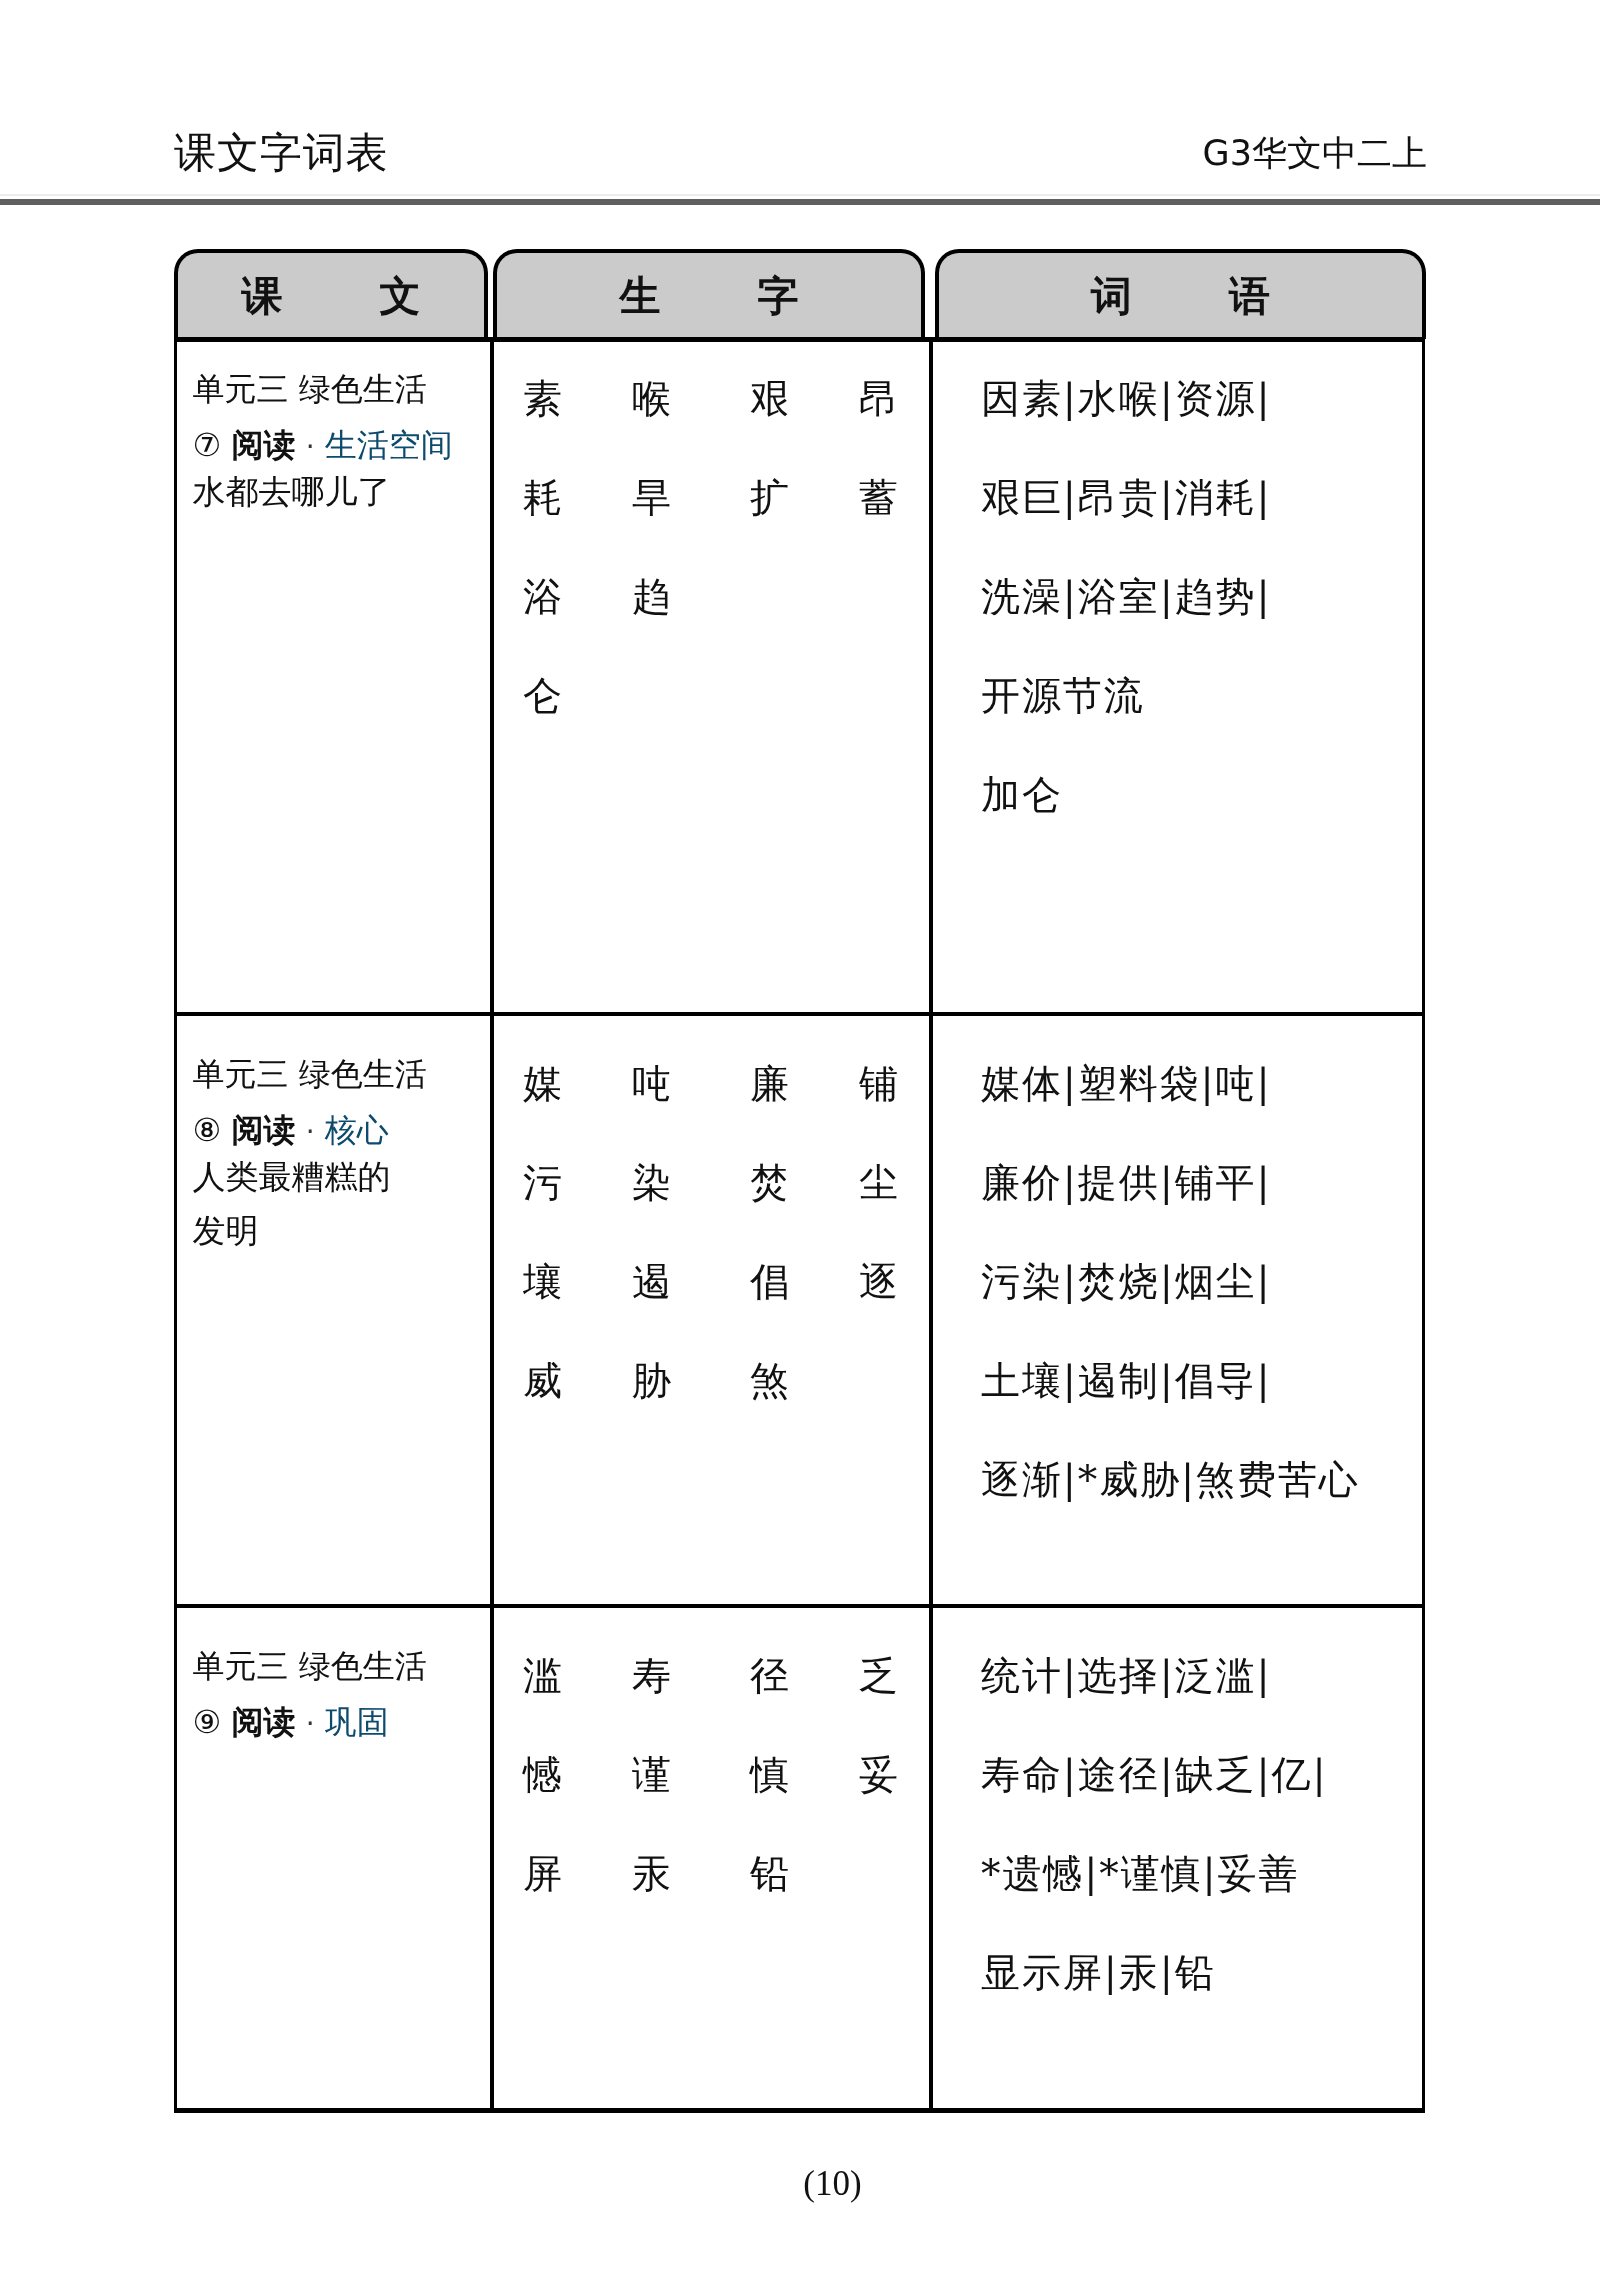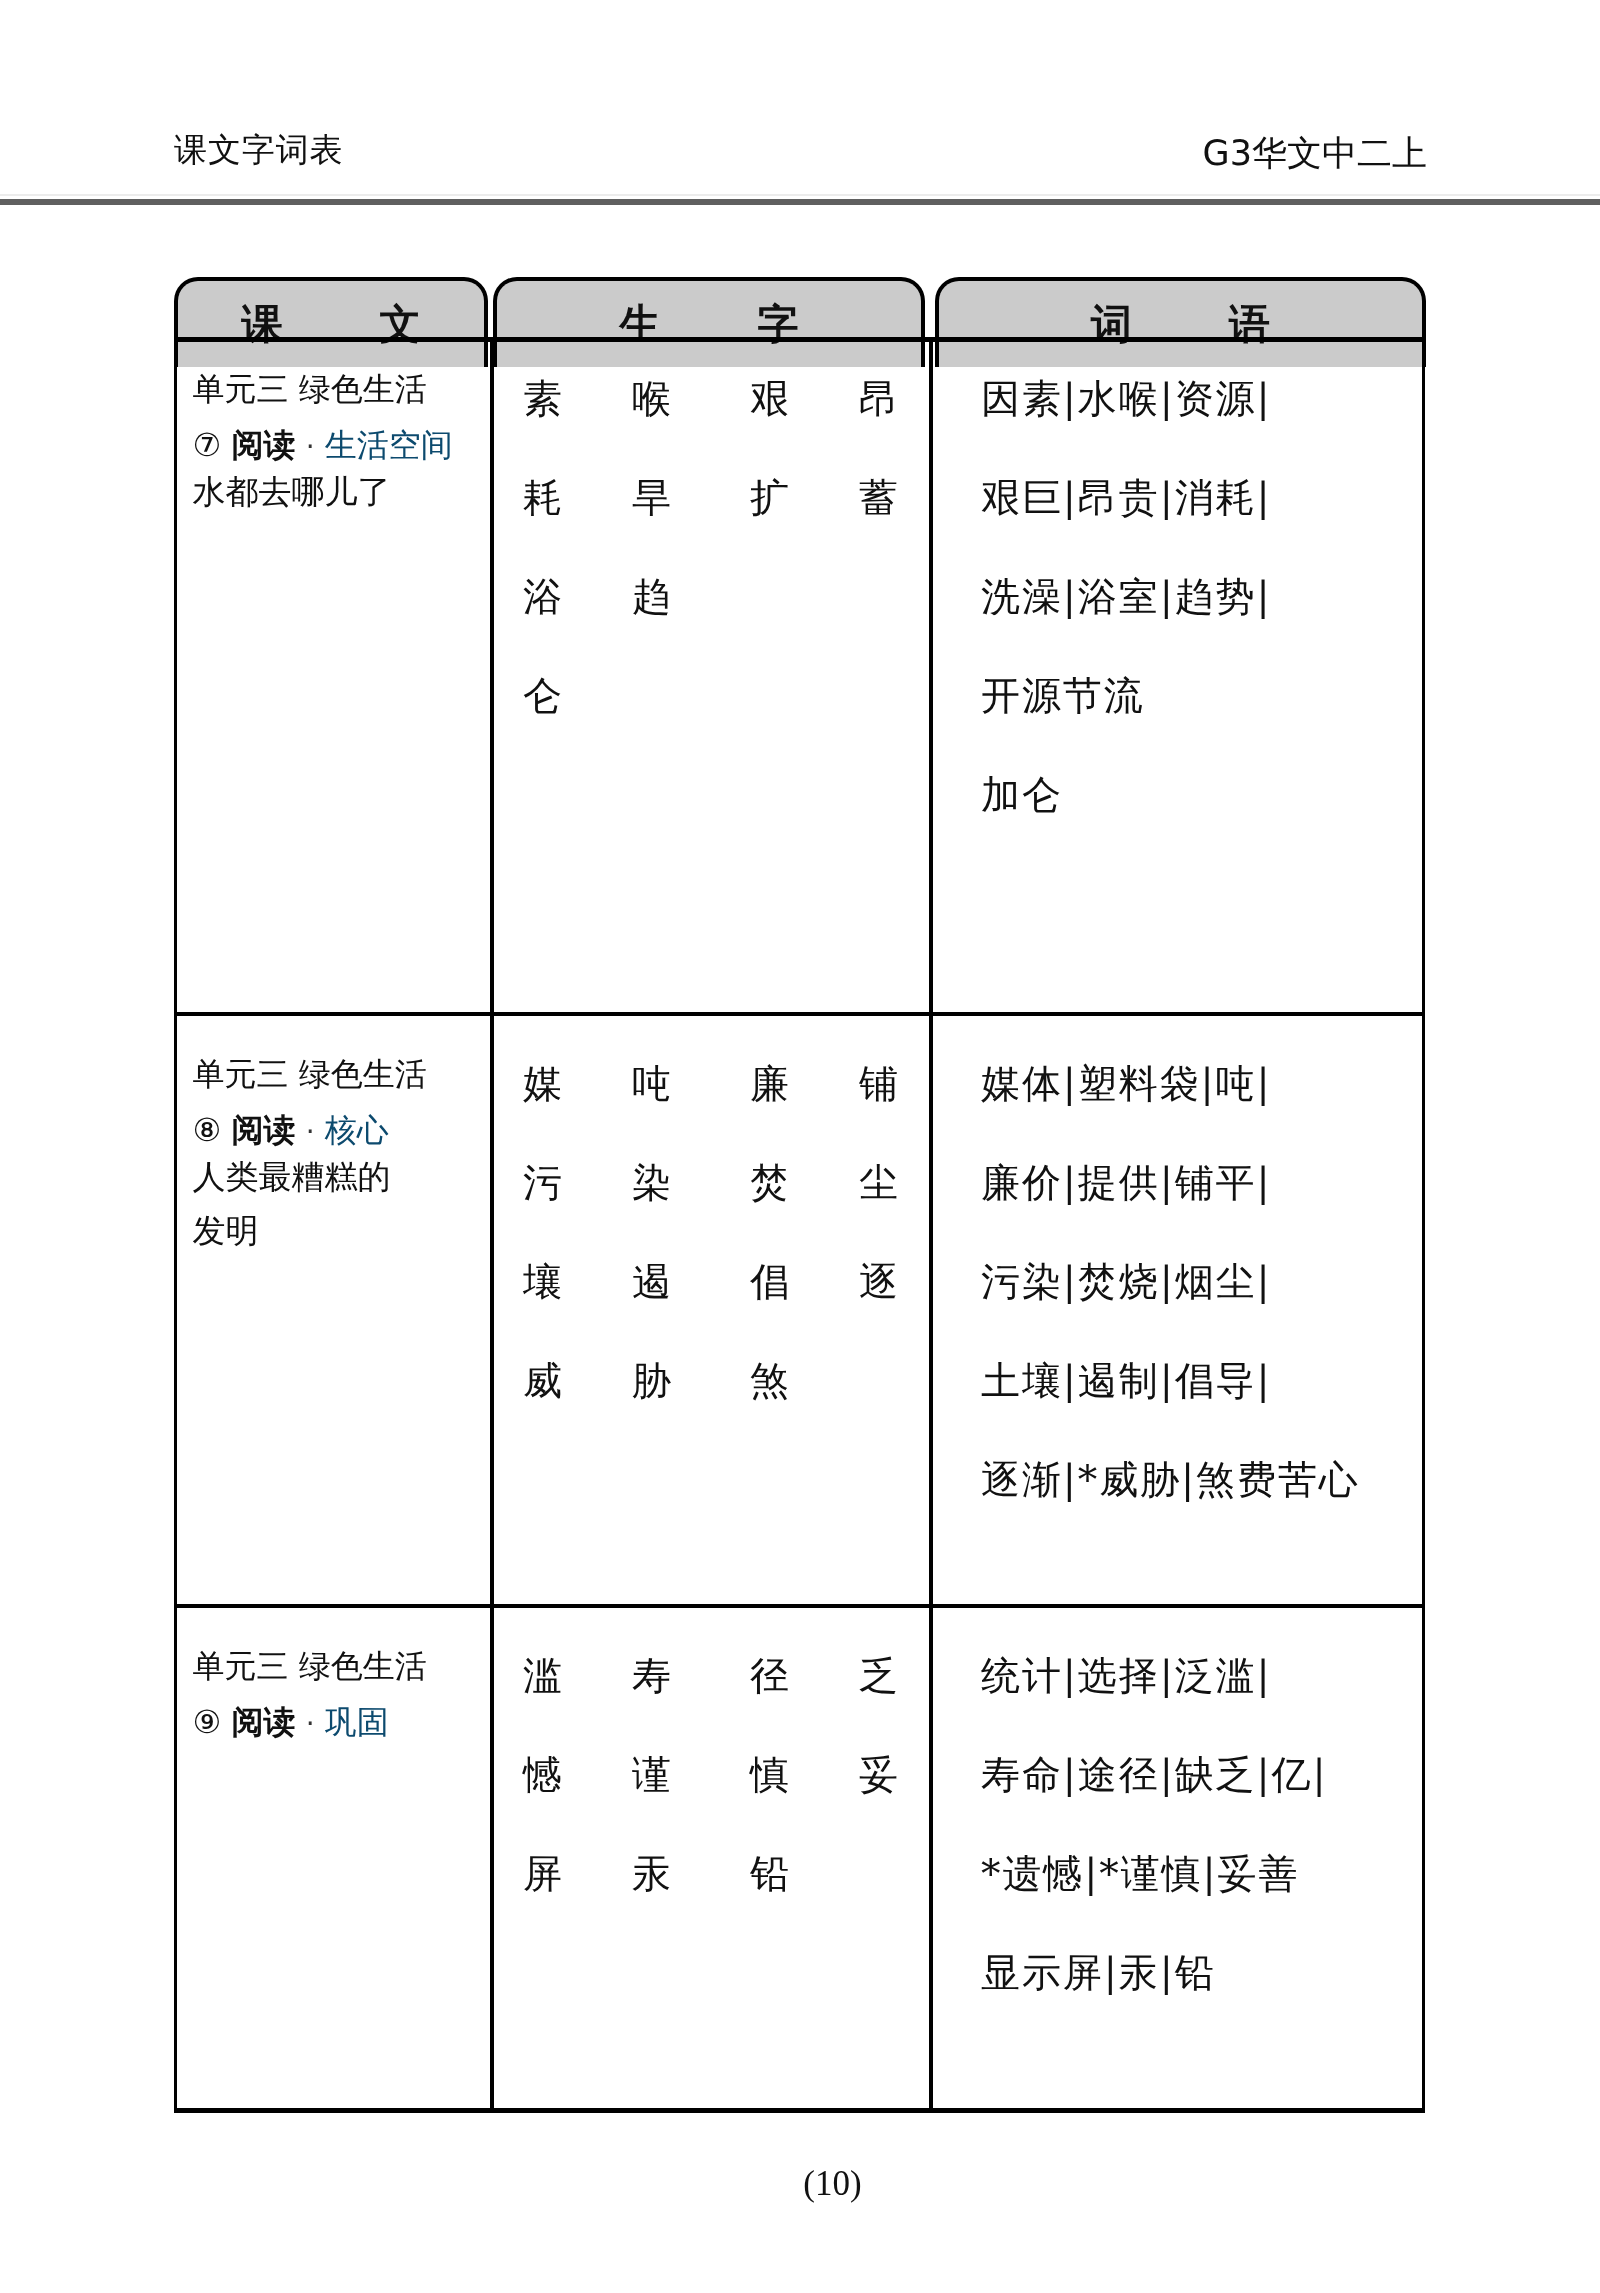--- a/index.html
+++ b/index.html
@@ -1,29 +1,29 @@
 <!DOCTYPE html>
 <html style="font-size:15px"><head>
 <meta charset="utf-8">
 <style>
   html, body { margin: 0; padding: 0; background: #ffffff; }
   body { width: 1601px; height: 2294px; position: relative; overflow: hidden;
          font-family: "DejaVu Sans", sans-serif; color: #111; }
-  .page-header-left { position: absolute; left: 174px; top: 128px; font-size: 33px; line-height: 50px;
-         font-family: Liberation Mono, monospace; letter-spacing: 0.9px; }
+  .page-header-left { position: absolute; left: 174px; top: 128px; font-size: 42px; line-height: 50px;
+         font-family: Liberation Serif, serif; letter-spacing: 0.9px; }
   .page-header-right { position: absolute; right: 174px; top: 128px; font-size: 35px; line-height: 50px;
          font-family: "DejaVu Sans", sans-serif; letter-spacing: 0px; }
   .divider-thin { position: absolute; left: 0; right: 0; top: 194px; height: 1.9px; background: #ececec; }
   .divider-bar { position: absolute; left: 0; right: 0; top: 199px; height: 5.6px; background: #606060; }
 
   .table { position: absolute; left: 174px; top: 249px; width: 1251px; height: 1863px; }
   .tab { position: absolute; top: 0; height: 90px; background: #cbcbcb;
          border: 4.6px solid #000; border-bottom: none; border-radius: 24px 24px 0 0; box-sizing: border-box;
          display: flex; align-items: center; justify-content: center;
-         font-size: 41px; font-weight: bold; letter-spacing: 28px; padding-left: 28px; margin-top: 28px; }
+         font-size: 41px; font-weight: bold; letter-spacing: 28px; padding-left: 28px; }
   .tab-1 { left: 0; width: 314px; }
   .tab-2 { left: 319px; width: 432px; }
   .tab-3 { left: 761px; width: 491px; }
   .header-rule { position: absolute; left: 0; top: 88px; width: 1251px; height: 4.6px; background: #000; }
 
   .body { position: absolute; left: 0; top: 92px; width: 1251px; height: 1772px;
           border: 3.7px solid #000; border-top: none; border-bottom-width: 5.6px; box-sizing: border-box; }
   .vline { position: absolute; top: 92px; width: 3.7px; height: 1772px; background: #000; }
   .vline-1 { left: 316px; }
   .vline-2 { left: 755px; }

